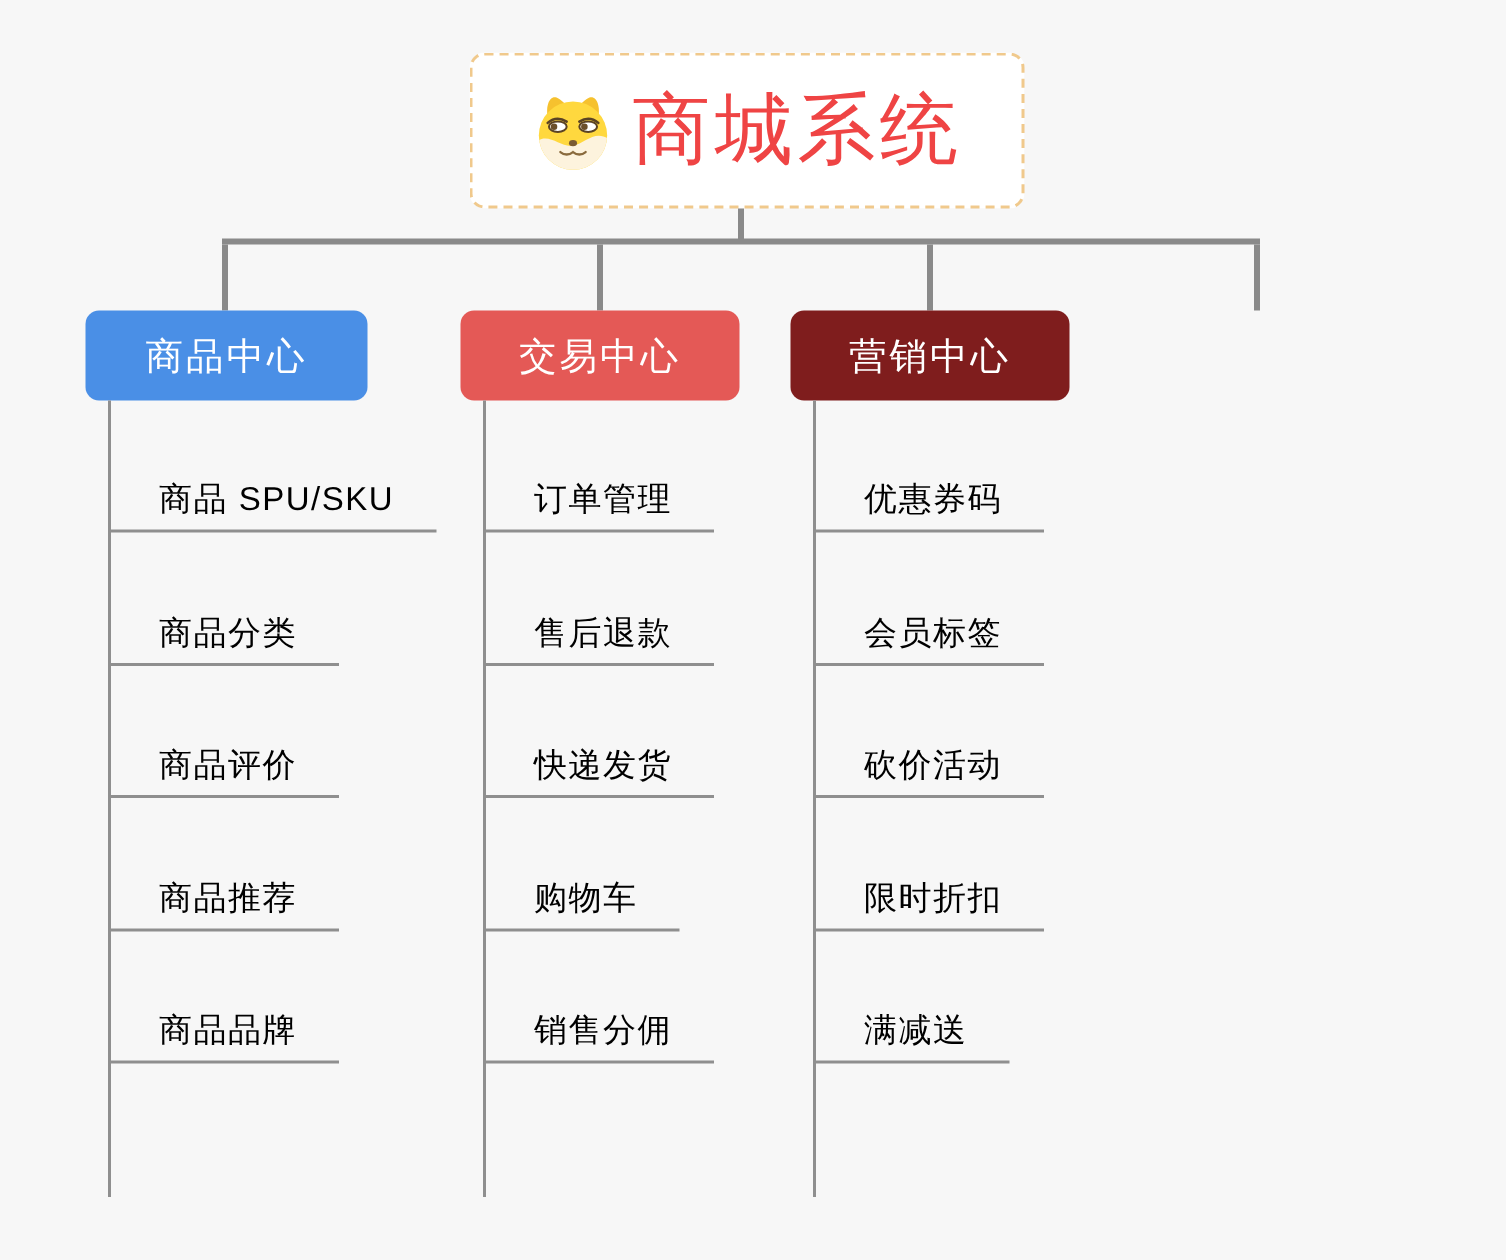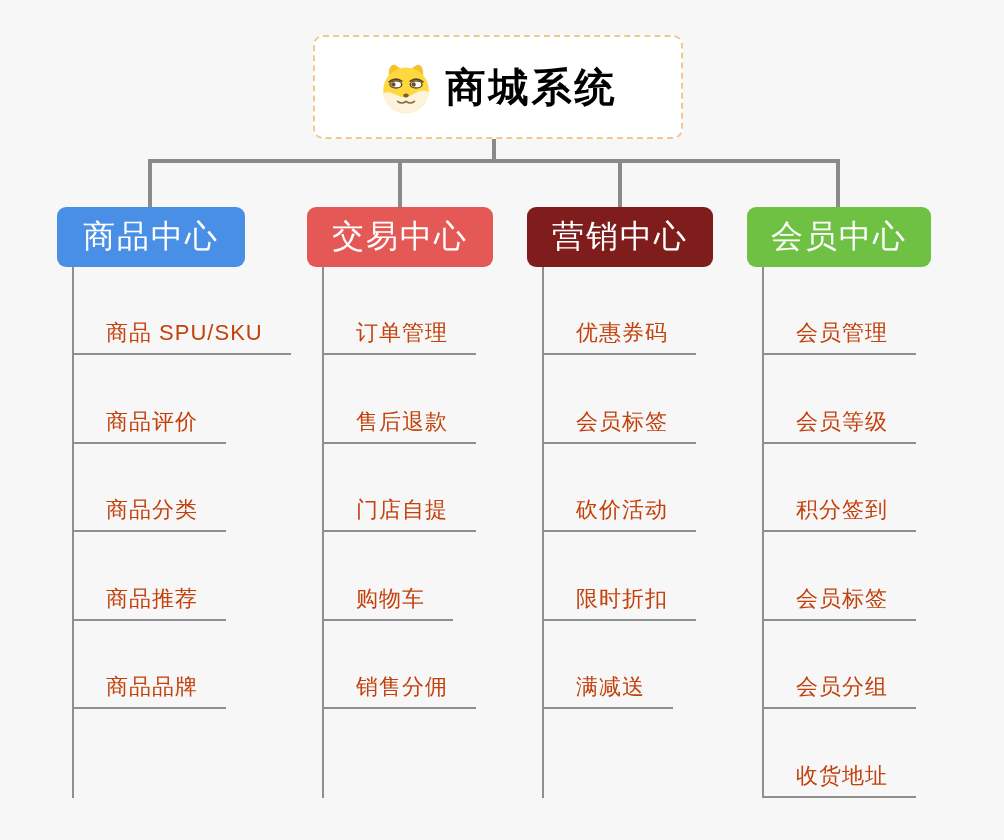--- a/index.html
+++ b/index.html
@@ -4,47 +4,47 @@
 <style>
   html,body{margin:0;padding:0;background:#f7f7f7;font-family:"Liberation Sans",sans-serif;}
   .canvas{position:relative;width:1004px;height:840px;background:#f7f7f7;overflow:hidden;}
 
   
   .root-node{
     position:absolute;left:313px;top:35px;width:370px;height:104px;
     background:#ffffff;border:2px dashed #f0c98c;border-radius:10px;
     box-sizing:border-box;display:flex;align-items:center;justify-content:center;gap:13px;
   }
-  .root-title{font-size:40px;letter-spacing:3px;color:#000000;font-weight:700;white-space:nowrap;}
+  .root-title{font-size:52px;letter-spacing:3px;color:#ef4444;font-weight:400;white-space:nowrap;}
   .doge{width:54px;height:54px;flex:0 0 auto;}
 
   
   .conn{position:absolute;background:#8a8a8a;}
   .conn-stem{left:492px;top:139px;width:4px;height:22px;}
   .conn-horizontal{left:148px;top:159px;width:692px;height:4px;}
   .conn-drop{top:163px;width:4px;height:44px;}
   .drop-1{left:148px;} .drop-2{left:398px;} .drop-3{left:618px;} .drop-4{left:836px;}
 
   
   .branch{position:absolute;top:207px;}
   .branch-1{left:57px;width:188px;}
   .branch-2{left:307px;width:186px;}
   .branch-3{left:527px;width:186px;}
   .branch-4{left:747px;width:184px;}
   .branch-header{
     height:60px;border-radius:9px;display:flex;align-items:center;justify-content:center;
-    color:#ffffff;font-size:32px;letter-spacing:2px;white-space:nowrap;
+    color:#ffffff;font-size:25px;letter-spacing:2px;white-space:nowrap;
   }
   .spine{position:absolute;left:15px;top:60px;width:2px;height:531px;background:#8f8f8f;}
   .items{position:absolute;left:15px;top:60px;}
   .item-row{height:88.6px;display:flex;align-items:flex-end;}
   .item-row:first-child{height:88px;}
   .item-text{
     display:inline-block;white-space:nowrap;
-    font-size:22px;color:#c2410c;letter-spacing:1px;
+    font-size:22px;color:#000000;letter-spacing:1px;
     padding:0 28px 5px 34px;border-bottom:2px solid #8f8f8f;
   }
 </style>
 </head>
 <body>
 
 <div class="canvas">
 
   <div class="root-node">
     <svg class="doge" viewBox="0 0 64 64" aria-hidden="true">
@@ -84,24 +84,24 @@
   <div class="branch branch-1">
     <div class="branch-header" style="background-color: rgb(74, 143, 230);">
       <span>商品中心</span>
     </div>
     <div class="spine"></div>
     <div class="items">
       <div class="item-row">
           <span class="item-text">商品 SPU/SKU</span>
         </div>
       <div class="item-row">
-          <span class="item-text">商品评价</span>
+          <span class="item-text">商品分类</span>
         </div>
       <div class="item-row">
-          <span class="item-text">商品分类</span>
+          <span class="item-text">商品评价</span>
         </div>
       <div class="item-row">
           <span class="item-text">商品推荐</span>
         </div>
       <div class="item-row">
           <span class="item-text">商品品牌</span>
         </div>
     </div>
   </div>
 
@@ -111,21 +111,21 @@
     </div>
     <div class="spine"></div>
     <div class="items">
       <div class="item-row">
           <span class="item-text">订单管理</span>
         </div>
       <div class="item-row">
           <span class="item-text">售后退款</span>
         </div>
       <div class="item-row">
-          <span class="item-text">门店自提</span>
+          <span class="item-text">快递发货</span>
         </div>
       <div class="item-row">
           <span class="item-text">购物车</span>
         </div>
       <div class="item-row">
           <span class="item-text">销售分佣</span>
         </div>
     </div>
   </div>
 
@@ -146,40 +146,14 @@
         </div>
       <div class="item-row">
           <span class="item-text">限时折扣</span>
         </div>
       <div class="item-row">
           <span class="item-text">满减送</span>
         </div>
     </div>
   </div>
 
-  <div class="branch branch-4">
-    <div class="branch-header" style="background-color: rgb(111, 193, 67);">
-      <span>会员中心</span>
-    </div>
-    <div class="spine"></div>
-    <div class="items">
-      <div class="item-row">
-          <span class="item-text">会员管理</span>
-        </div>
-      <div class="item-row">
-          <span class="item-text">会员等级</span>
-        </div>
-      <div class="item-row">
-          <span class="item-text">积分签到</span>
-        </div>
-      <div class="item-row">
-          <span class="item-text">会员标签</span>
-        </div>
-      <div class="item-row">
-          <span class="item-text">会员分组</span>
-        </div>
-      <div class="item-row">
-          <span class="item-text">收货地址</span>
-        </div>
-    </div>
-  </div>
 
 </div>
 
 </body></html>

